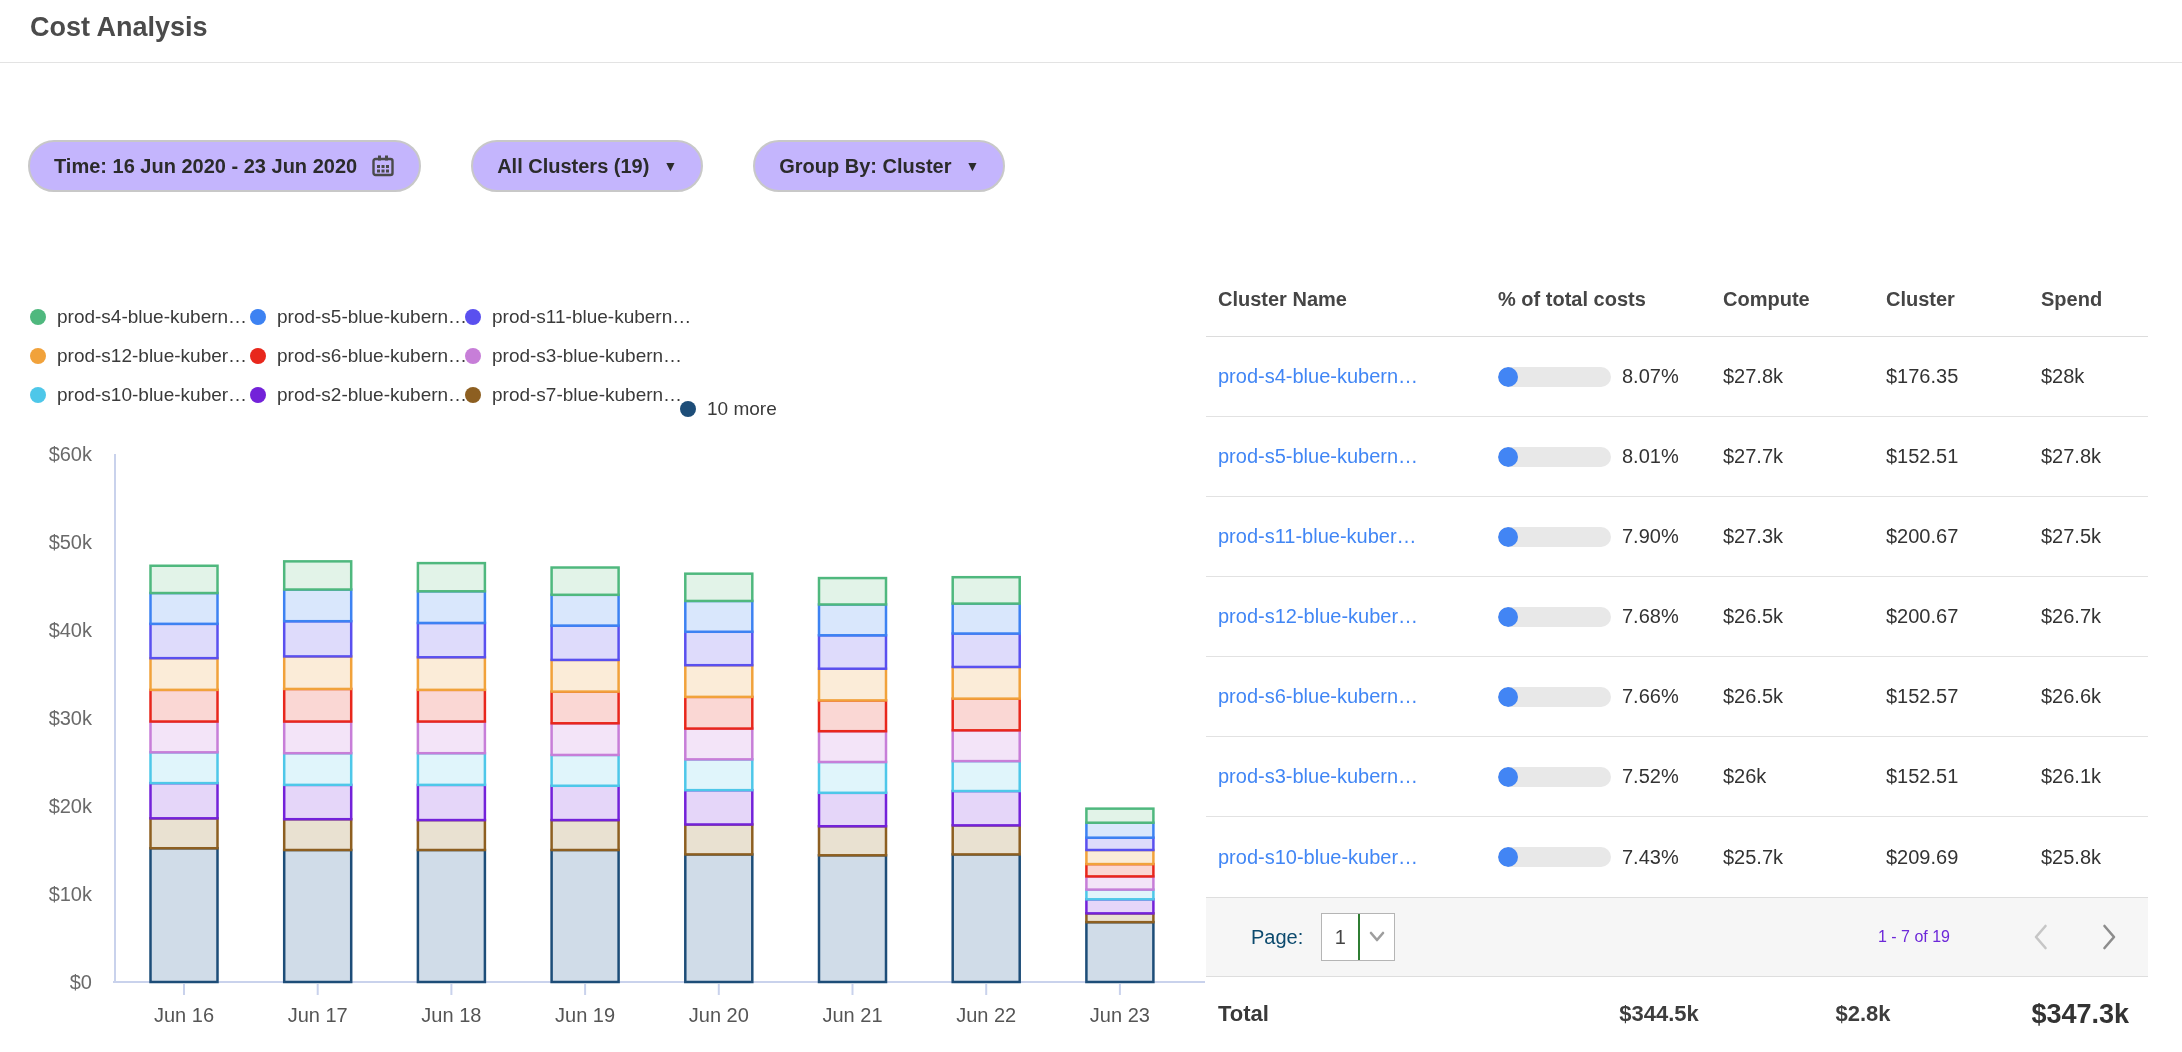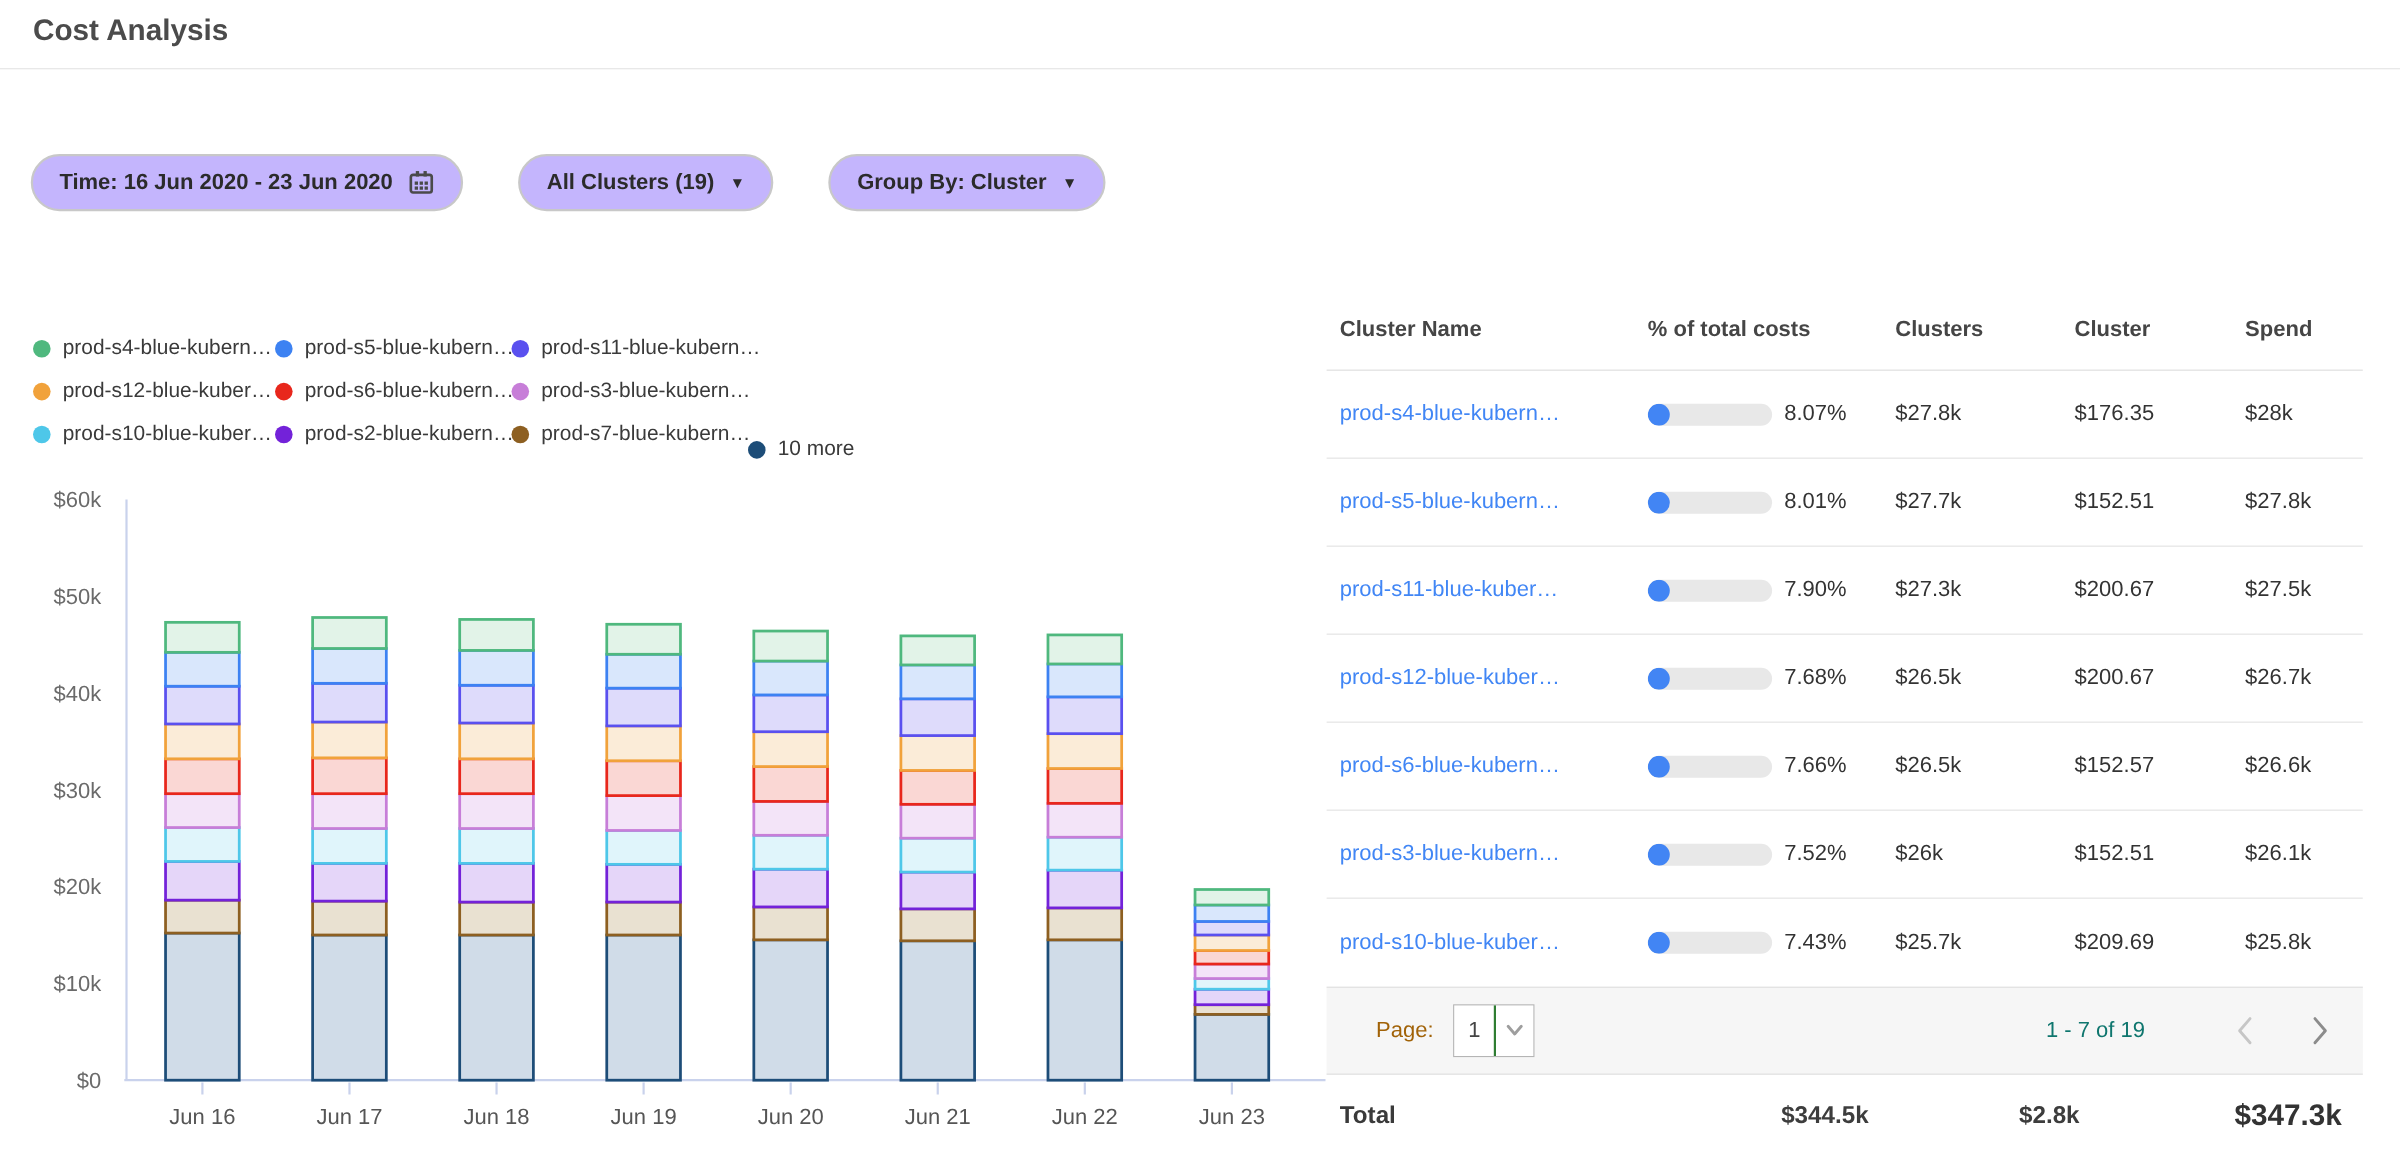--- a/index.html
+++ b/index.html
@@ -42,28 +42,28 @@
   .cluster-link { font-size: 20px; color: #4186f5; text-decoration: none; white-space: nowrap; cursor: pointer; }
   .pct-cell { display: flex; align-items: center; }
   .pbar { width: 113px; height: 20px; background: #e8e8e8; border-radius: 10px; overflow: hidden; }
   .pfill { width: 20px; height: 20px; background: #4285f4; border-radius: 10px; }
   .pct-text { font-size: 20px; color: #333; margin-left: 11px; text-align: center; }
   .num { font-size: 20px; color: #333; }
 
   
   .pagination { height: 80px; background: #f6f6f6; border-top: 1px solid #dedede; border-bottom: 1px solid #dedede;
     display: flex; align-items: center; padding: 0 30px 0 45px; }
-  .pg-label { font-size: 20px; color: #a16207; }
+  .pg-label { font-size: 20px; color: #0c4a6e; }
   .page-select { margin-left: 18px; width: 74px; height: 48px; background: #fff; border: 1px solid #b5b5b5;
     display: flex; align-items: stretch; cursor: pointer; }
   .page-select .val { width: 36px; display: flex; align-items: center; justify-content: center; font-size: 20px; color: #444; }
   .page-select .sep { width: 2px; background: #2f7d32; }
   .page-select .chev { flex: 1; display: flex; align-items: center; justify-content: center; }
   .pg-spacer { flex: 1; }
-  .pg-range { font-size: 20px; color: #0f766e; margin-right: 82px; }
+  .pg-range { font-size: 16px; color: #6d28d9; margin-right: 82px; }
   .pg-btn { background: none; border: none; padding: 0; display: flex; align-items: center; cursor: pointer; }
   .pg-next { margin-left: 52px; }
 
   
   .total-row { height: 74px; display: grid; grid-template-columns: 348px 186px 222px 1fr;
     padding: 0 19px 0 12px; align-items: center; }
   .total-label { font-size: 22px; font-weight: 700; color: #3a3a3a; }
   .total-num { font-size: 22px; font-weight: 700; color: #3d3d3d; text-align: center; }
   .total-spend { font-size: 27px; font-weight: 700; color: #333; text-align: right; }
 </style>
@@ -250,21 +250,21 @@
       <rect x="1086.3999999999999" y="430" width="67" height="14.08" fill="#fbecd8" stroke="#f1a23b" stroke-width="2.5"></rect>
       <rect x="1086.3999999999999" y="417.67999999999995" width="67" height="12.32" fill="#dedbfb" stroke="#5a50ef" stroke-width="2.5"></rect>
       <rect x="1086.3999999999999" y="402.72" width="67" height="14.96" fill="#d9e7fc" stroke="#3d82f2" stroke-width="2.5"></rect>
       <rect x="1086.3999999999999" y="388.64" width="67" height="14.08" fill="#e2f3e8" stroke="#4fb87e" stroke-width="2.5"></rect>
     </svg>
 
   <div class="table-panel">
     <div class="t-grid t-header">
       <div class="hcell">Cluster Name</div>
       <div class="hcell">% of total costs</div>
-      <div class="hcell">Clusters</div>
+      <div class="hcell">Compute</div>
       <div class="hcell">Cluster</div>
       <div class="hcell">Spend</div>
     </div>
 
     <div id="table-rows">
         <div class="t-grid t-row">
           <div><a class="cluster-link">prod-s4-blue-kubern…</a></div>
           <div class="pct-cell">
             <div class="pbar">
               <div class="pfill"></div>

